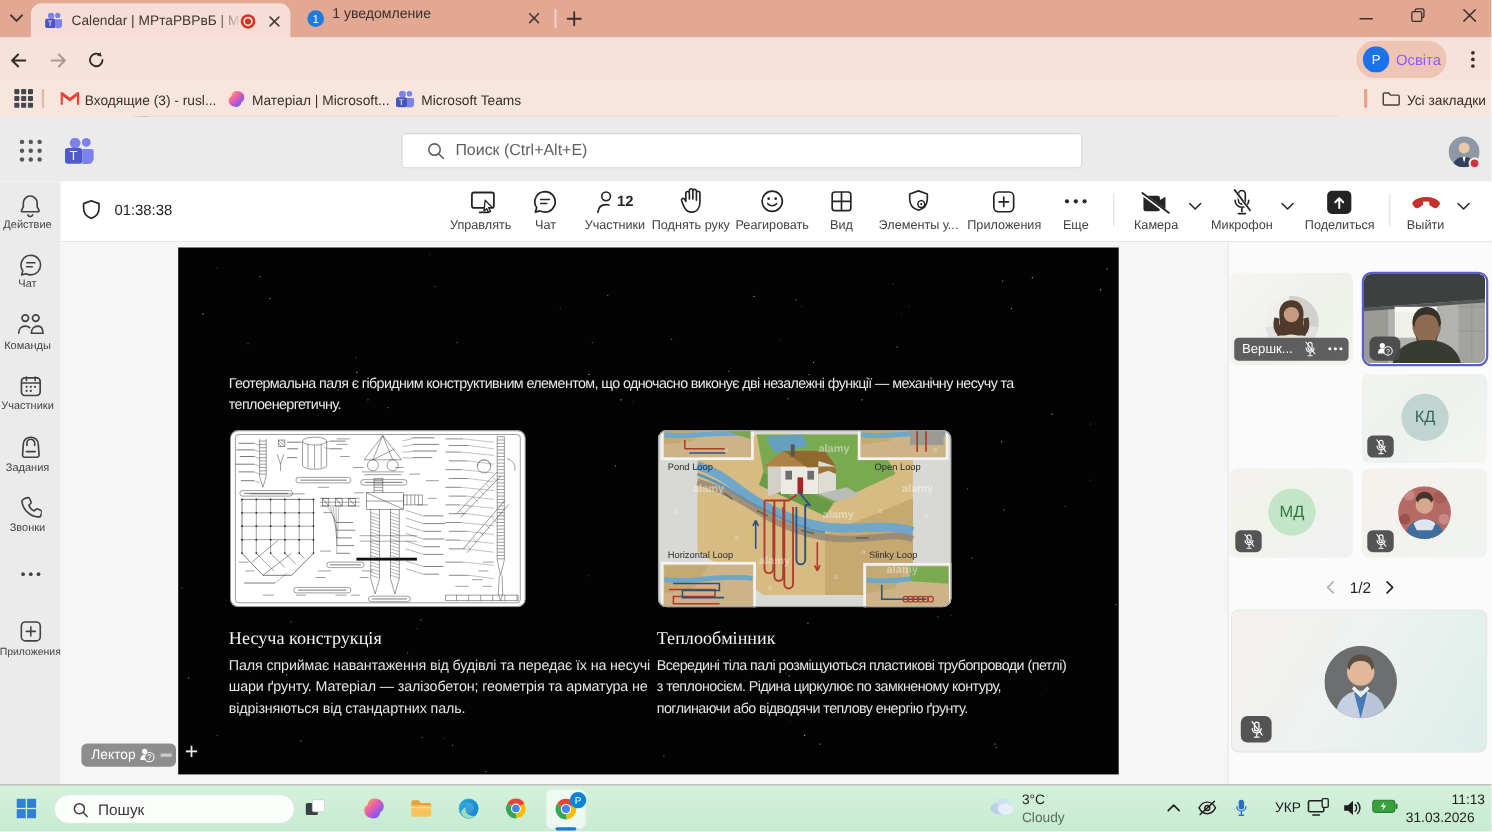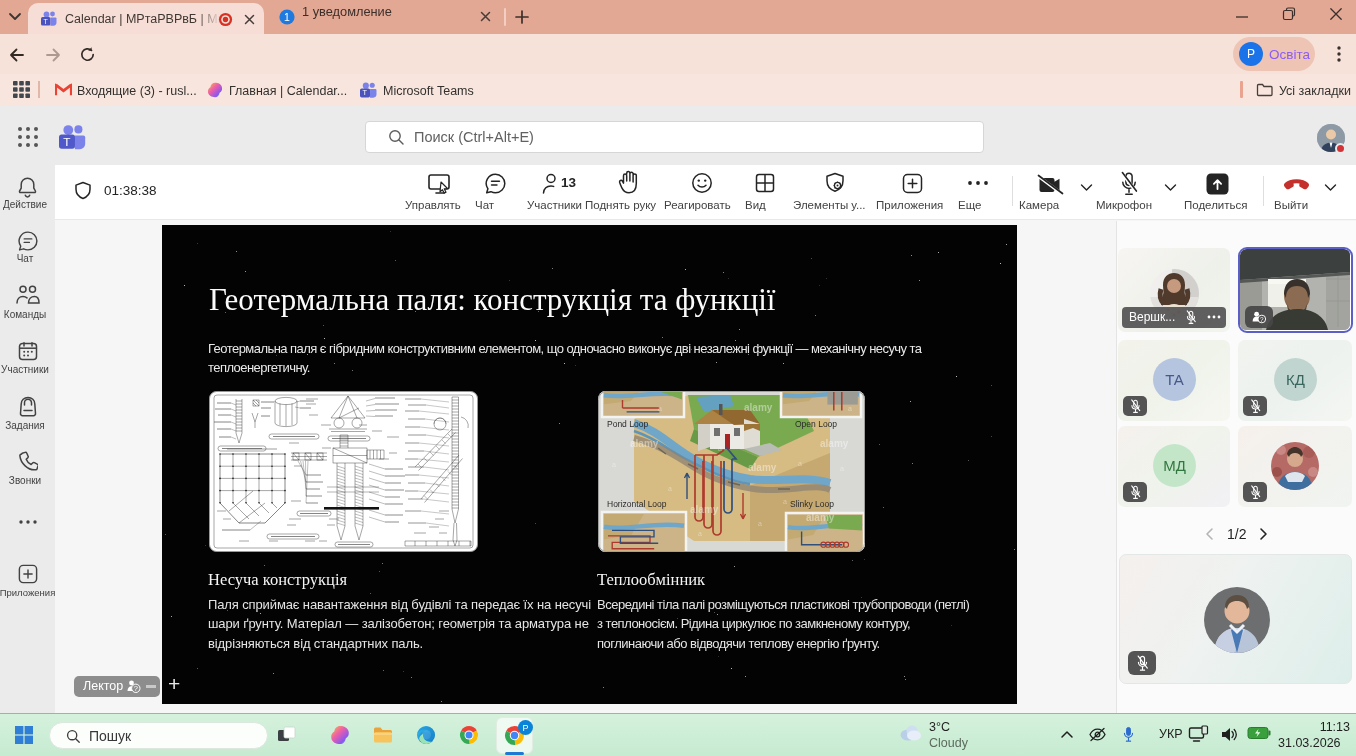--- a/index.html
+++ b/index.html
@@ -17,21 +17,21 @@
 
   
 
   #stage { left:55px; top:220px; width:1301px; height:494px; background:#f6f6f6; }
   #slide { left:162px; top:225px; width:855px; height:479px; background:#030303; overflow:hidden; }
   #rail { left:1116px; top:221px; width:240px; height:493px; background:#fbfbfb; border-left:1px solid #e4e4e4; }
 
   
   #taskbar { left:0; top:713px; width:1356px; height:43px; background:linear-gradient(180deg,#d5f1dc,#c6ebd1); border-top:1px solid #a9aca9; }
 
-  .mlabel { font-size:11.5px; color:#424242; position:absolute; white-space:nowrap; }
+  .mlabel { font-size:11.5px; color:#424242; text-align:center; position:absolute; white-space:nowrap; }
   .slabel { font-size:10px; color:#424242; text-align:center; position:absolute; width:50px; }
   .tile { position:absolute; border-radius:7px; overflow:hidden; }
   .micbadge { position:absolute; background:rgba(70,70,70,.92); border-radius:5px; display:flex; align-items:center; justify-content:center; }
 </style>
 </head>
 <body>
 <div id="screen">
   <div id="tabstrip" class="abs">
     <svg class="abs" style="left:6px;top:7px" width="18" height="18" viewBox="0 0 18 18">
         <path d="M4 7l5 5 5-5" stroke="#3d3330" stroke-width="1.8" fill="none" stroke-linecap="round" stroke-linejoin="round"></path>
@@ -142,21 +142,21 @@
         <defs>
           <linearGradient id="cpl" x1="0" y1="0" x2="1" y2="1">
             <stop offset="0" stop-color="#f6c244"></stop>
             <stop offset=".4" stop-color="#ee5fa7"></stop>
             <stop offset=".75" stop-color="#8a57ee"></stop>
             <stop offset="1" stop-color="#4ec9f5"></stop>
           </linearGradient>
         </defs>
         <path d="M8 .8c3.2 0 6.4 1.4 7 4.6.5 2.8-.8 4.4-2.4 5.3-.4 2.7-2 4.5-4.6 4.5-3.2 0-6.4-1.4-7-4.6C.5 7.8 1.8 6.2 3.4 5.3 3.8 2.6 5.4.8 8 .8z" fill="url(#cpl)"></path>
       </svg>
-    <div class="abs" style="left:229px;top:84px;font-size:12.5px;color:#33302e">Главная | Calendar...</div>
+    <div class="abs" style="left:229px;top:84px;font-size:12.5px;color:#33302e">Матеріал | Microsoft...</div>
     <svg class="abs" style="left:360px;top:82px" width="17" height="16" viewBox="0 0 16 15">
       <circle cx="11.5" cy="3" r="2.4" fill="#7b83eb"></circle>
         <circle cx="5.5" cy="3.4" r="2.9" fill="#7b83eb"></circle>
         <rect x="0" y="6" width="9.5" height="8.5" rx="1.6" fill="#4b53bc"></rect>
         <path d="M9.5 6.6h5a1 1 0 0 1 1 1v4a3.1 3.1 0 0 1-3.1 3.1h-3z" fill="#7b83eb"></path>
         <text x="4.6" y="12.6" font-size="7" fill="#fff" text-anchor="middle" font-family="Liberation Sans">T</text>
     </svg>
     <div class="abs" style="left:383px;top:84px;font-size:12.5px;color:#33302e">Microsoft Teams</div>
     <div class="abs" style="left:1240px;top:81px;width:2.5px;height:17px;background:#e8a48e;border-radius:1px"></div>
     <svg class="abs" style="left:1256px;top:83px" width="17" height="14" viewBox="0 0 17 14">
@@ -217,21 +217,21 @@
     <div class="mlabel" style="left:405px;top:199px;width:64px">Управлять</div>
     <svg class="abs" style="left:484px;top:172px" width="23" height="23" viewBox="0 0 23 23">
         <path d="M11.5 2.2a9.3 9.3 0 0 1 0 18.6c-1.7 0-3.2-.4-4.6-1.1l-4.2 1.1 1.2-4A9.3 9.3 0 0 1 11.5 2.2z" fill="none" stroke="#242424" stroke-width="1.5" stroke-linejoin="round"></path>
         <path d="M7.5 9.3h8M7.5 13h5.5" stroke="#242424" stroke-width="1.4" stroke-linecap="round"></path>
       </svg>
     <div class="mlabel" style="left:475px;top:199px;width:42px">Чат</div>
     <svg class="abs" style="left:539px;top:172px" width="22" height="23" viewBox="0 0 22 23">
         <circle cx="12" cy="6.5" r="4" fill="none" stroke="#242424" stroke-width="1.5"></circle>
         <path d="M4.5 21c.5-4.5 3.5-7 7.5-7 .9 0 1.8.1 2.6.4" fill="none" stroke="#242424" stroke-width="1.5" stroke-linecap="round"></path>
       </svg>
-    <div class="abs" style="left:561px;top:175px;font-size:13.5px;font-weight:bold;color:#242424">13</div>
+    <div class="abs" style="left:561px;top:175px;font-size:13.5px;font-weight:bold;color:#242424">12</div>
     <div class="mlabel" style="left:527px;top:199px;width:64px">Участники</div>
     <svg class="abs" style="left:618px;top:170px" width="21" height="25" viewBox="0 0 21 25">
         <path d="M5.5 13V5.7a1.6 1.6 0 0 1 3.2 0V11m0-6.8V3.2a1.6 1.6 0 0 1 3.2 0V11m0-7.2a1.6 1.6 0 0 1 3.2 0V12m0-6.5a1.6 1.6 0 0 1 3.2 0v8.1c0 5.5-2.6 9.2-7.3 9.2-3.6 0-5.5-1.6-7-4.6-.9-1.9-1.9-4.4-2.4-6a1.5 1.5 0 0 1 2.7-1.2l1.2 2.1" fill="none" stroke="#242424" stroke-width="1.5" stroke-linecap="round" stroke-linejoin="round"></path>
       </svg>
     <div class="mlabel" style="left:585px;top:199px;width:86px">Поднять руку</div>
     <svg class="abs" style="left:691px;top:172px" width="22" height="22" viewBox="0 0 22 22">
         <circle cx="11" cy="11" r="9.2" fill="none" stroke="#242424" stroke-width="1.5"></circle>
         <circle cx="7.8" cy="8.6" r="1.2" fill="#242424"></circle>
         <circle cx="14.2" cy="8.6" r="1.2" fill="#242424"></circle>
         <path d="M7 13.2a5.3 5.3 0 0 0 8 0" fill="none" stroke="#242424" stroke-width="1.5" stroke-linecap="round"></path>
@@ -342,21 +342,20 @@
       </svg>
     <svg class="abs" style="left:17px;top:563px" width="22" height="22" viewBox="0 0 23 23">
         <rect x="2.5" y="2.5" width="18" height="18" rx="4" fill="none" stroke="#424242" stroke-width="1.5"></rect>
         <path d="M11.5 7.2v8.6M7.2 11.5h8.6" stroke="#424242" stroke-width="1.5" stroke-linecap="round"></path>
       </svg>
     <div class="slabel" style="left:-3px;top:587px;width:61px;font-size:9.5px">Приложения</div>
   </div>
   <div id="stage" class="abs"></div>
   <div id="slide" class="abs">
     <div id="stars"></div>
-    <div class="abs" style="left:47px;top:57px;font-family:'Liberation Serif',serif;font-size:31px;color:#fbfbfb">Геотермальна паля: конструкція та функції</div>
     <div class="abs" style="left:46px;top:114px;width:722px;font-size:13px;letter-spacing:-0.55px;line-height:19px;color:#e9e9e9">Геотермальна паля є гібридним конструктивним елементом, що одночасно виконує дві незалежні функції — механічну несучу та теплоенергетичну.</div>
     <svg class="abs" style="left:47px;top:166px" width="269" height="161" viewBox="0 0 269 161">
         <rect x="0.5" y="0.5" width="268" height="160" rx="7" fill="#fff" stroke="#999"></rect>
         <g stroke="#222" stroke-width="0.4" fill="none">
           <rect x="5" y="4" width="259" height="153" rx="3"></rect>
           <path d="M27 8v34 M33 8v34 M27 42 L30 52 L33 42"></path>
           <path d="M27 10h6"></path>
           <path d="M27 13h6"></path>
           <path d="M27 16h6"></path>
           <path d="M27 19h6"></path>
@@ -867,30 +866,20 @@
     <div class="micbadge" style="left:5px;top:57px;width:28px;height:22px;border-radius:6px">
       <svg width="16" height="14" viewBox="0 0 20 17">
           <circle cx="7" cy="5" r="3" fill="#fff"></circle>
           <path d="M2 14c0-4 2.3-6 5-6s5 2 5 6z" fill="#fff"></path>
           <circle cx="13.5" cy="11" r="4.8" fill="#4a4a4a" stroke="#fff" stroke-width="1.2"></circle>
           <text x="13.5" y="14.2" font-size="8" fill="#fff" text-anchor="middle" font-family="Liberation Sans">?</text>
         </svg>
     </div>
   </div>
 
-  <div class="tile" style="left:1118px;top:340px;width:112px;height:81px;background:linear-gradient(140deg,#f3f2ec,#eff3ea 50%,#f6f7f1)">
-    <div class="abs" style="left:35px;top:18px;width:43px;height:43px;border-radius:50%;background:#b5c4df;color:#46598a;font-size:15px;display:flex;align-items:center;justify-content:center">ТА</div>
-    <div class="micbadge" style="left:5px;top:56px;width:24px;height:20px">
-        <svg width="13" height="15" viewBox="0 0 20 26">
-          <path d="M10 2.2a3.1 3.1 0 0 1 3.1 3.1v6a3.1 3.1 0 0 1-6.2 0v-6A3.1 3.1 0 0 1 10 2.2z" fill="none" stroke="#fff" stroke-width="1.8"></path>
-          <path d="M3.8 11.2a6.2 6.2 0 0 0 12.4 0M10 17.5v3.8m-3.2 1.9h6.4" fill="none" stroke="#fff" stroke-width="1.8" stroke-linecap="round"></path>
-          <path d="M3.4 1.6l14 18.5" stroke="#fff" stroke-width="1.8" stroke-linecap="round"></path>
-        </svg>
-      </div>
-  </div>
   <div class="tile" style="left:1238px;top:340px;width:114px;height:81px;background:linear-gradient(140deg,#f1f3ef,#edf2ee 50%,#f4f6f2)">
     <div class="abs" style="left:36px;top:18px;width:43px;height:43px;border-radius:50%;background:#c1d5d0;color:#38665d;font-size:15px;display:flex;align-items:center;justify-content:center">КД</div>
     <div class="micbadge" style="left:5px;top:56px;width:24px;height:20px">
         <svg width="13" height="15" viewBox="0 0 20 26">
           <path d="M10 2.2a3.1 3.1 0 0 1 3.1 3.1v6a3.1 3.1 0 0 1-6.2 0v-6A3.1 3.1 0 0 1 10 2.2z" fill="none" stroke="#fff" stroke-width="1.8"></path>
           <path d="M3.8 11.2a6.2 6.2 0 0 0 12.4 0M10 17.5v3.8m-3.2 1.9h6.4" fill="none" stroke="#fff" stroke-width="1.8" stroke-linecap="round"></path>
           <path d="M3.4 1.6l14 18.5" stroke="#fff" stroke-width="1.8" stroke-linecap="round"></path>
         </svg>
       </div>
   </div>

